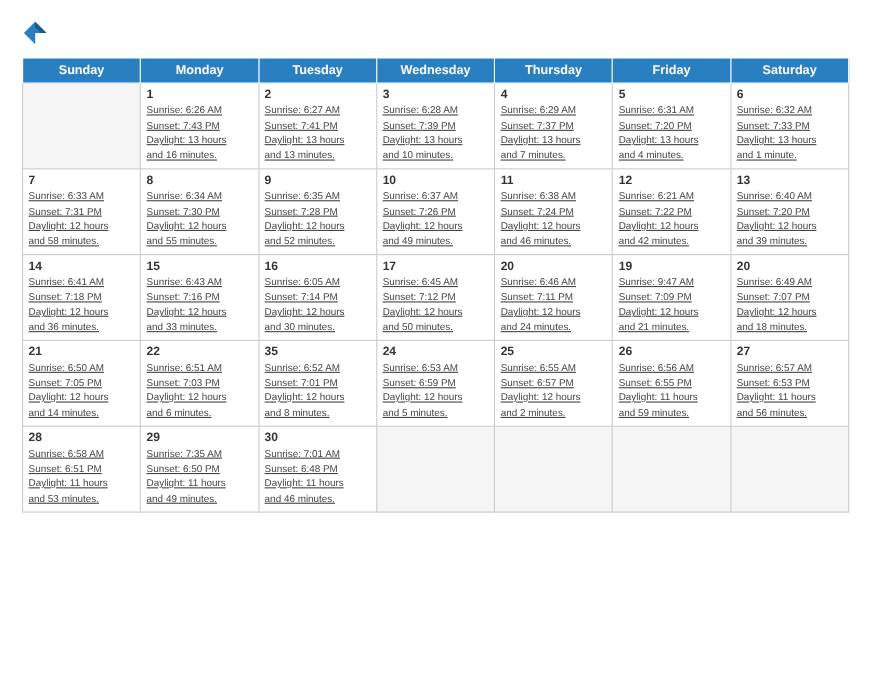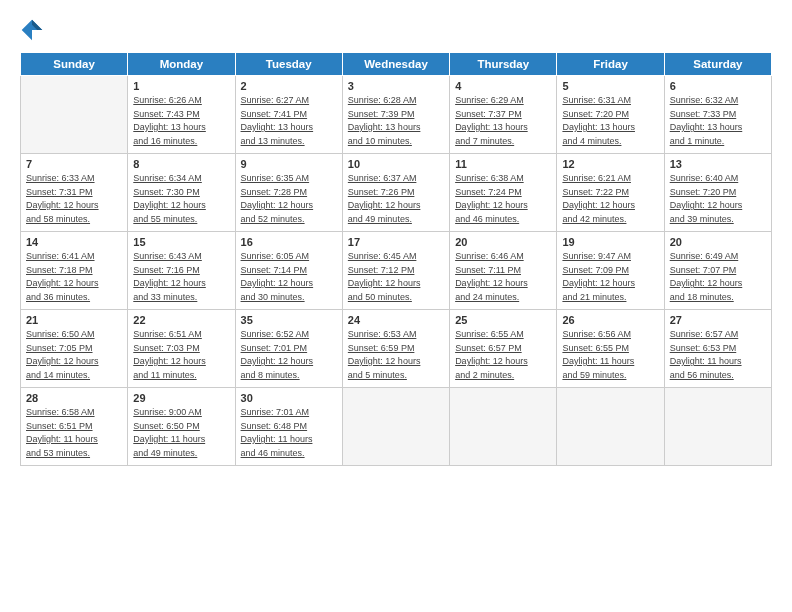--- a/index.html
+++ b/index.html
@@ -219,21 +219,21 @@
             <div class="day-info"><span>Sunrise: 6:49 AM</span><br><span>Sunset: 7:07 PM</span><br><span>Daylight: 12 hours</span><br><span>and 18 minutes.</span></div>
           </td>
         </tr>
         <tr>
           <td>
             <span class="day-num">21</span>
             <div class="day-info"><span>Sunrise: 6:50 AM</span><br><span>Sunset: 7:05 PM</span><br><span>Daylight: 12 hours</span><br><span>and 14 minutes.</span></div>
           </td>
           <td>
             <span class="day-num">22</span>
-            <div class="day-info"><span>Sunrise: 6:51 AM</span><br><span>Sunset: 7:03 PM</span><br><span>Daylight: 12 hours</span><br><span>and 11 minutes.</span></div>
+            <div class="day-info"><span>Sunrise: 6:51 AM</span><br><span>Sunset: 7:03 PM</span><br><span>Daylight: 12 hours</span><br><span>and 6 minutes.</span></div>
           </td>
           <td>
             <span class="day-num">35</span>
             <div class="day-info"><span>Sunrise: 6:52 AM</span><br><span>Sunset: 7:01 PM</span><br><span>Daylight: 12 hours</span><br><span>and 8 minutes.</span></div>
           </td>
           <td>
             <span class="day-num">24</span>
             <div class="day-info"><span>Sunrise: 6:53 AM</span><br><span>Sunset: 6:59 PM</span><br><span>Daylight: 12 hours</span><br><span>and 5 minutes.</span></div>
           </td>
           <td>
@@ -249,21 +249,21 @@
             <div class="day-info"><span>Sunrise: 6:57 AM</span><br><span>Sunset: 6:53 PM</span><br><span>Daylight: 11 hours</span><br><span>and 56 minutes.</span></div>
           </td>
         </tr>
         <tr>
           <td>
             <span class="day-num">28</span>
             <div class="day-info"><span>Sunrise: 6:58 AM</span><br><span>Sunset: 6:51 PM</span><br><span>Daylight: 11 hours</span><br><span>and 53 minutes.</span></div>
           </td>
           <td>
             <span class="day-num">29</span>
-            <div class="day-info"><span>Sunrise: 9:00 AM</span><br><span>Sunset: 6:50 PM</span><br><span>Daylight: 11 hours</span><br><span>and 49 minutes.</span></div>
+            <div class="day-info"><span>Sunrise: 7:35 AM</span><br><span>Sunset: 6:50 PM</span><br><span>Daylight: 11 hours</span><br><span>and 49 minutes.</span></div>
           </td>
           <td>
             <span class="day-num">30</span>
             <div class="day-info"><span>Sunrise: 7:01 AM</span><br><span>Sunset: 6:48 PM</span><br><span>Daylight: 11 hours</span><br><span>and 46 minutes.</span></div>
           </td>
           <td class="empty"></td>
           <td class="empty"></td>
           <td class="empty"></td>
           <td class="empty"></td>
         </tr>

